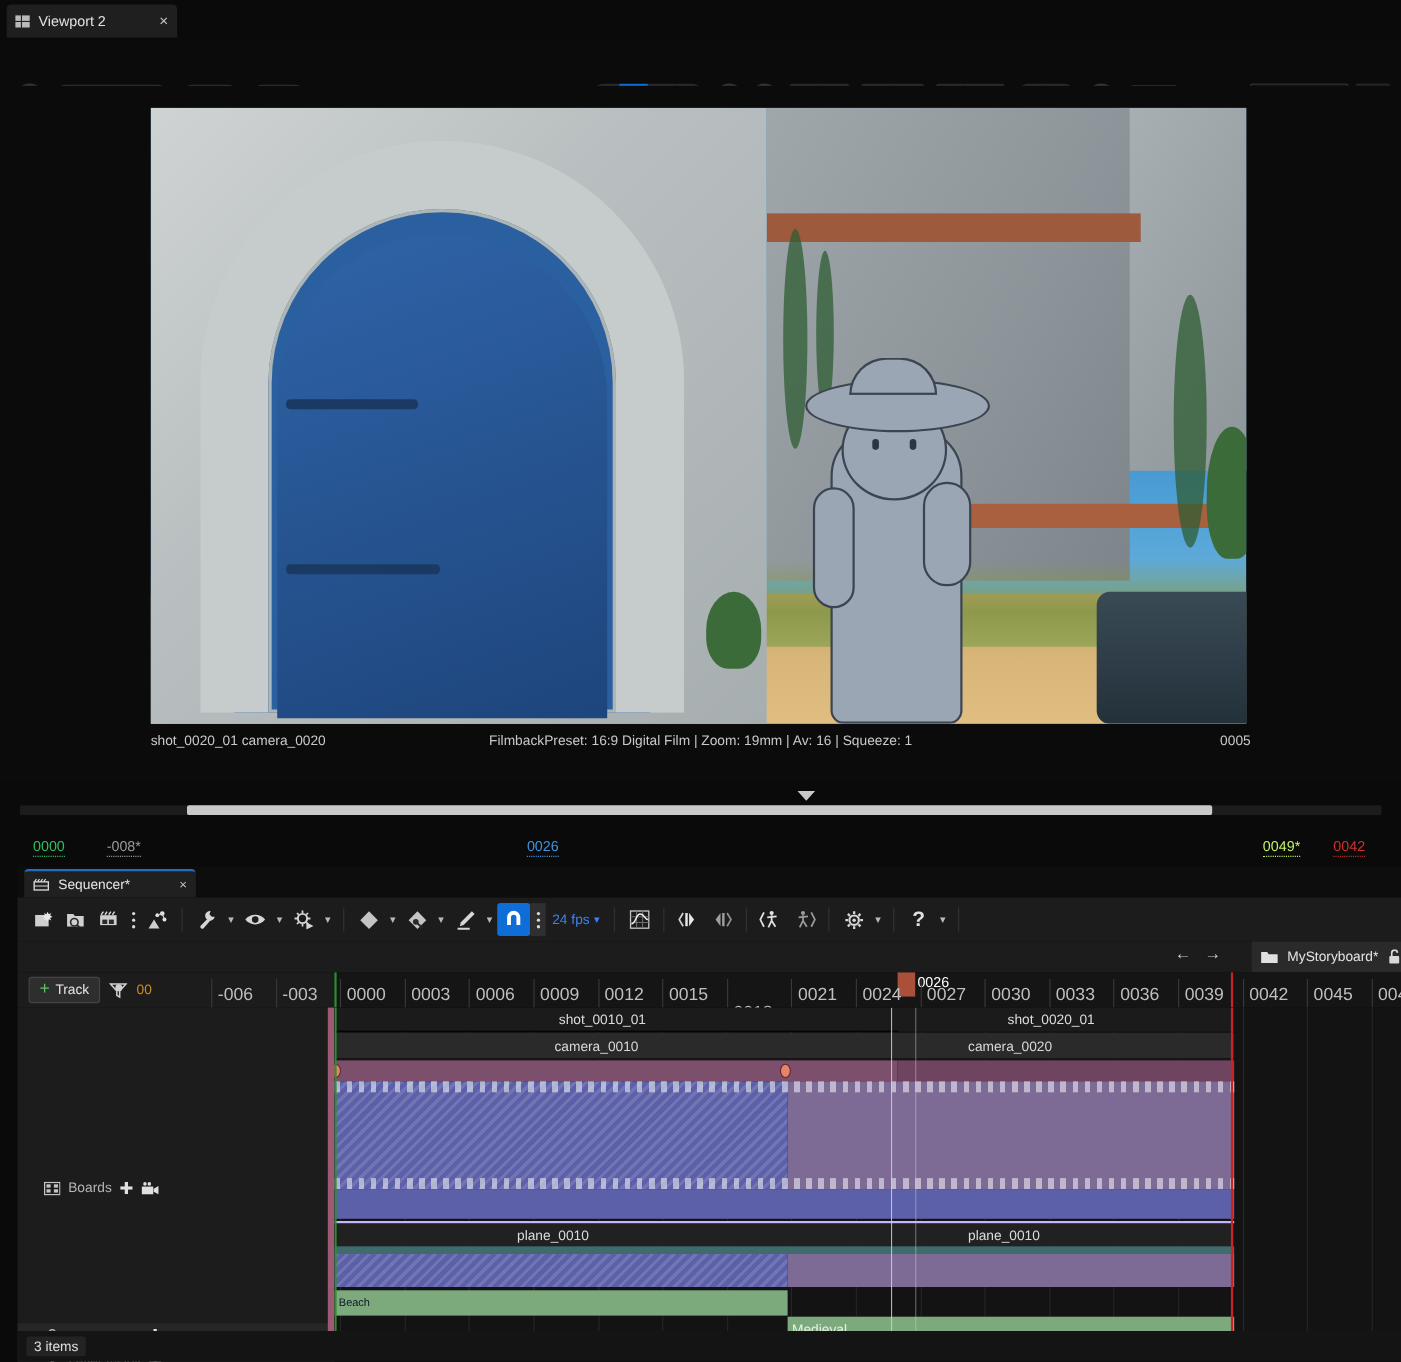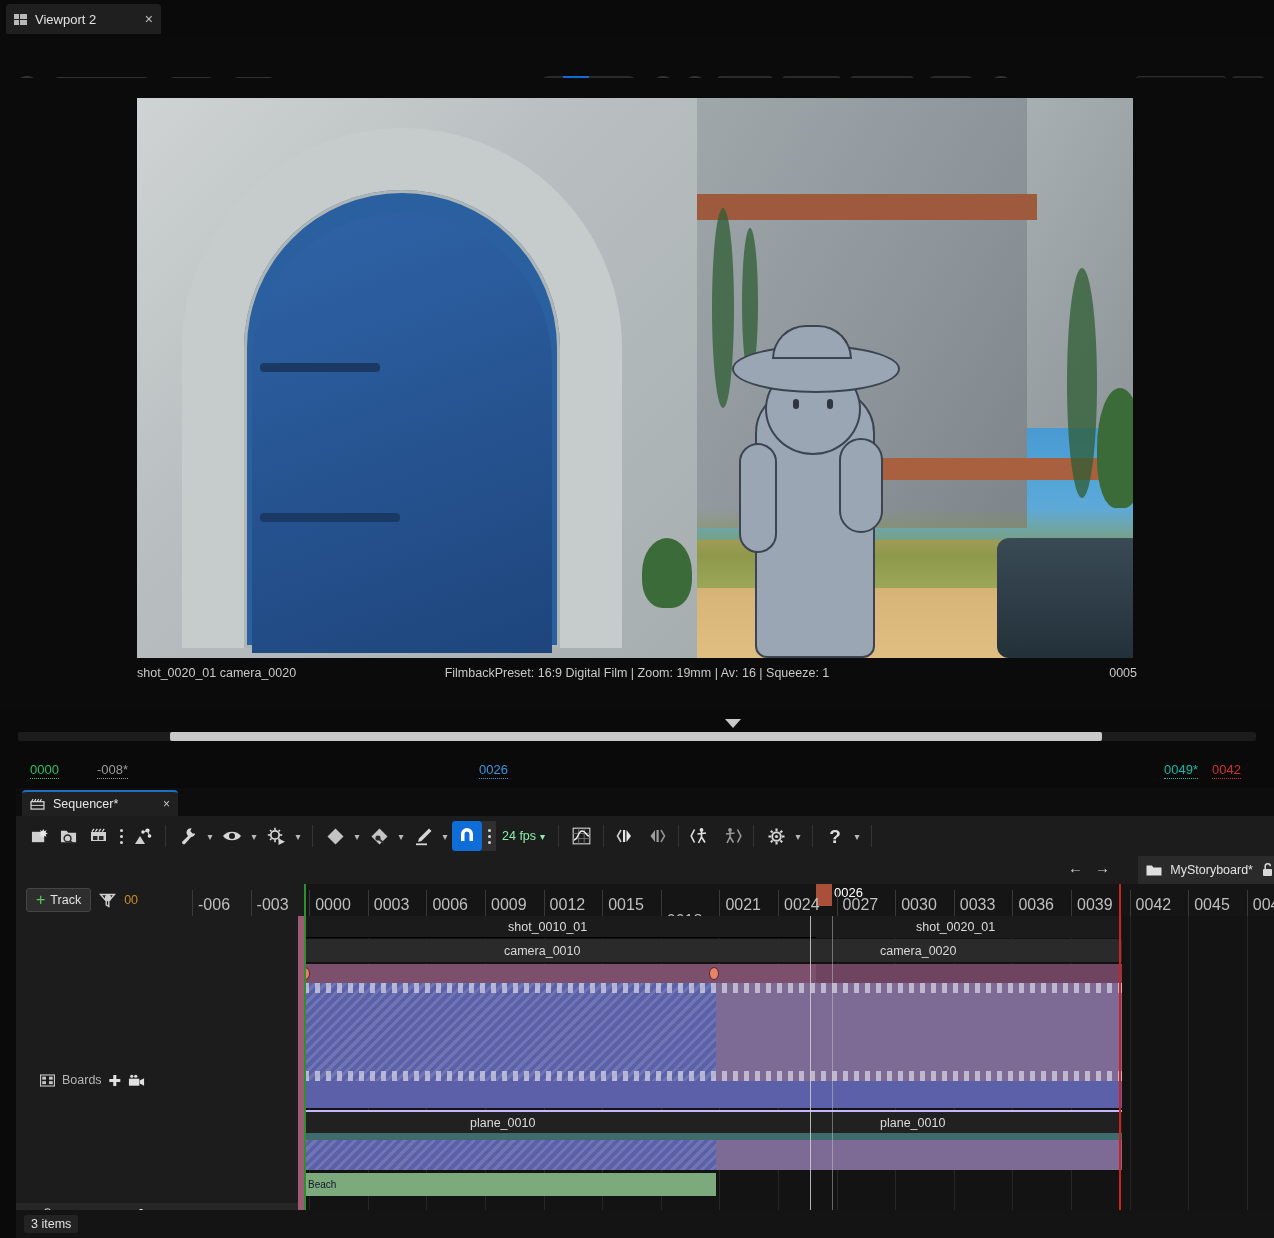--- a/index.html
+++ b/index.html
@@ -113,42 +113,42 @@
   
   #transport{ position:absolute; left:0; top:710px; width:1274px; height:78px; background:#0a0a0a; }
   .scrub-track{ position:absolute; left:18px; top:22px; width:1238px; height:9px; background:#1c1c1c; border-radius:2px; }
   .scrub-fill{ position:absolute; left:152px; top:0; width:932px; height:9px; background:#c9c9c9; border-radius:2px;}
   .scrub-head{ position:absolute; left:725px; top:9px; width:0;height:0;
     border-left:8px solid transparent; border-right:8px solid transparent; border-top:9px solid #c9c9c9; }
   .tnumdot{ border-bottom:1.5px dotted currentColor; padding-bottom:1px; cursor:text; font-size:13px; }
   .t-start{ position:absolute; left:30px; top:52px; color:#2fbf5e; }
   .t-in{ position:absolute; left:97px; top:52px; color:#9a9a9a; }
   .t-cur{ position:absolute; left:479px; top:52px; color:#3c93e0; }
-  .t-out{ position:absolute; right:76px; top:52px; color:#14b8a6; }
+  .t-out{ position:absolute; right:92px; top:52px; color:#bef264; }
   .t-end{ position:absolute; right:33px; top:52px; color:#d03030; }
 
   
   #sequencer-panel{ position:absolute; left:16px; top:788px; width:1274px; height:450px; background:#101010; }
   .seq-tabstrip{ position:absolute; left:0; top:0; width:100%; height:28px; background:#0d0d0d; }
   .seq-tab{
     position:absolute; left:6px; top:2px; height:26px; width:156px; background:#202020;
     border-top:2px solid #1f6fc0; border-top-left-radius:4px; border-top-right-radius:4px;
     display:flex; align-items:center; padding:0 8px; gap:8px;
   }
   .seq-tab .tlabel{ flex:1; font-size:12.5px; color:#e6e6e6; }
 
   .seq-toolbar{ position:absolute; left:0; top:28px; width:100%; height:40px; background:#1c1c1c;
     display:flex; align-items:center; padding:0 8px; gap:0px; }
   .sbtn{ width:30px; height:30px; display:flex; align-items:center; justify-content:center; cursor:pointer;
     color:#d4d4d4; border-radius:3px; }
   .sbtn.active{ background:#0e6dd6; color:#fff; }
   .scaret{ width:14px; height:30px; display:flex; align-items:center; justify-content:center; color:#b9b9b9;
     font-size:10px; cursor:pointer; }
   .sdivider{ width:1px; height:22px; background:#333; margin:0 7px; }
-  .fps{ display:flex; align-items:center; gap:4px; padding:0 6px; cursor:pointer; color:#86efac; font-size:12.5px;}
+  .fps{ display:flex; align-items:center; gap:4px; padding:0 6px; cursor:pointer; color:#3b82f6; font-size:12.5px;}
   .kebab{ width:14px; height:30px; display:flex; flex-direction:column; align-items:center; justify-content:center; gap:3px; cursor:pointer;}
   .kebab i{ width:3px;height:3px;border-radius:50%;background:#d8d8d8; display:block;}
   .chev2{ position:absolute; right:8px; top:36px; color:#d8d8d8; font-size:19px; cursor:pointer; letter-spacing:-5px;}
 
   .breadcrumbbar{ position:absolute; left:0; top:68px; width:100%; height:28px; background:#1c1c1c; }
   .bc-nav{ position:absolute; right:180px; top:3px; display:flex; gap:12px; color:#cfcfcf; font-size:15px; cursor:pointer;}
   .bc-path{ position:absolute; right:8px; top:0; height:28px; background:#2a2a2a; display:flex; align-items:center;
     gap:8px; padding:0 8px; }
   .bc-path .ptxt{ font-size:12.5px; color:#e4e4e4; }
 
@@ -794,20 +794,23 @@
     </div>
 
     <div style="position:absolute;left:0;top:217px;width:818px;height:7px;background:#3f6b6c"></div>
     <div style="position:absolute;left:0;top:224px;width:412px;height:30px;background:#5b60a8;
                 background-image:repeating-linear-gradient(135deg,rgba(255,255,255,.13) 0 3px,transparent 3px 7px);"></div>
     <div style="position:absolute;left:412px;top:224px;width:406px;height:30px;background:#7d6b96"></div>
 
     <div style="position:absolute;left:0;top:257px;width:412px;height:23px;background:#7caa7c;display:flex;align-items:center;padding-left:4px">
       <span style="color:#0f172a;font-size:10px">Beach</span>
     </div>
+    <div style="position:absolute;left:412px;top:281px;width:406px;height:23px;background:#7caa7c;display:flex;align-items:center;padding-left:4px">
+      <span style="color:#e8efe8;font-size:12.5px">Medieval</span>
+    </div>
 
     <div class="greenL" style="left:0"></div>
     <div class="redL" style="left:815px"></div>
     <div class="whiteL" style="left:506px"></div>
     <div class="whiteL" style="left:528px;opacity:.45"></div>
 
     <div class="scrollbar"></div>
   </div>
 
   <div class="statusbar">

